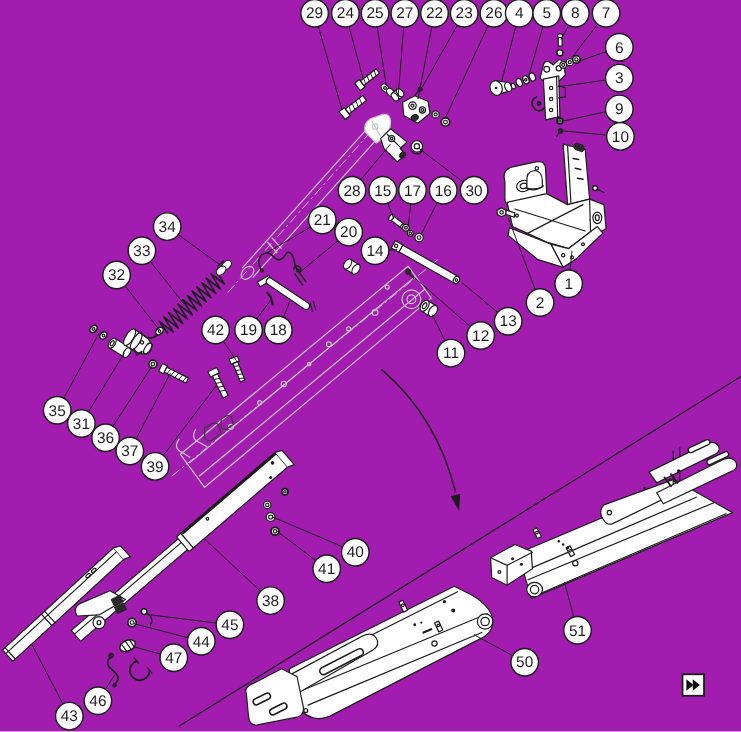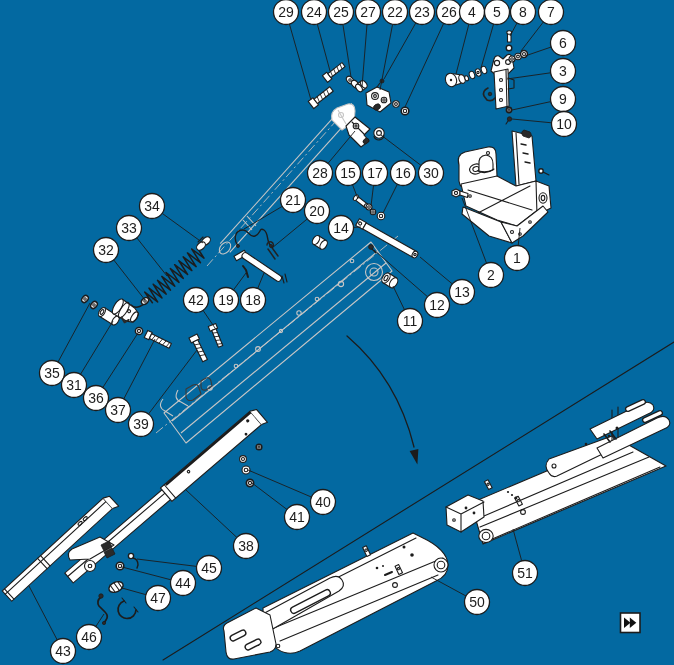--- a/index.html
+++ b/index.html
@@ -1,16 +1,16 @@
 <!DOCTYPE html>
 <html><head>
 <meta charset="utf-8">
 <style>
   html,body{margin:0;padding:0;background:#fff;}
-  .stage{position:relative;width:674px;height:665px;background:#0369a1;overflow:hidden;
+  .stage{position:relative;width:674px;height:665px;background:#a21caf;overflow:hidden;
          font-family:"Liberation Sans",sans-serif;}
   svg{position:absolute;left:0;top:0;}
   .part{fill:none;stroke:#1c1c1c;stroke-width:1.1;stroke-linecap:round;stroke-linejoin:round;}
   .partfill{fill:#fff;stroke:#1c1c1c;stroke-width:1.1;stroke-linejoin:round;}
   .dark{fill:#2a2a2a;stroke:#1c1c1c;stroke-width:.8;}
   .phantom{fill:none;stroke:#c6c6c6;stroke-width:1.1;stroke-linejoin:round;}
   .phantomfill{fill:#fff;stroke:#c6c6c6;stroke-width:1.1;}
   .centerline{fill:none;stroke:#c0c0c0;stroke-width:.9;stroke-dasharray:9 3 2 3;}
   .balloon{fill:#fff;stroke:#1c1c1c;stroke-width:1.3;}
   .balloon-num{font-family:"Liberation Sans",sans-serif;font-size:14px;fill:#1c1c1c;

